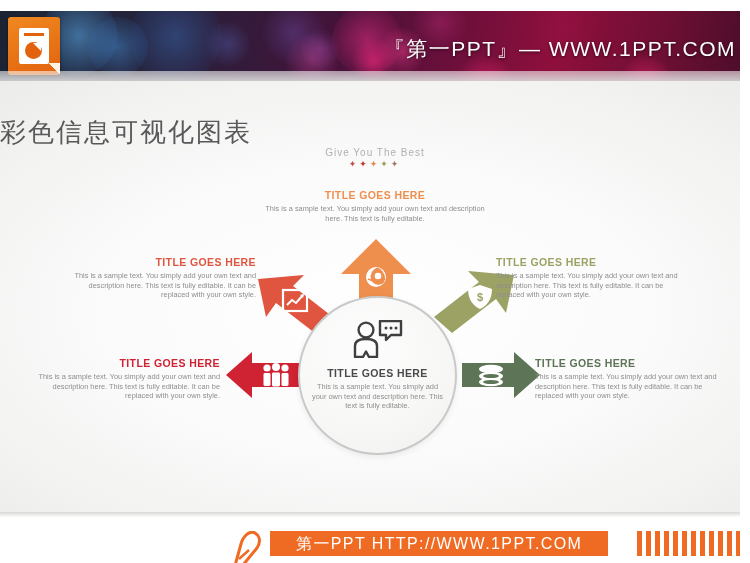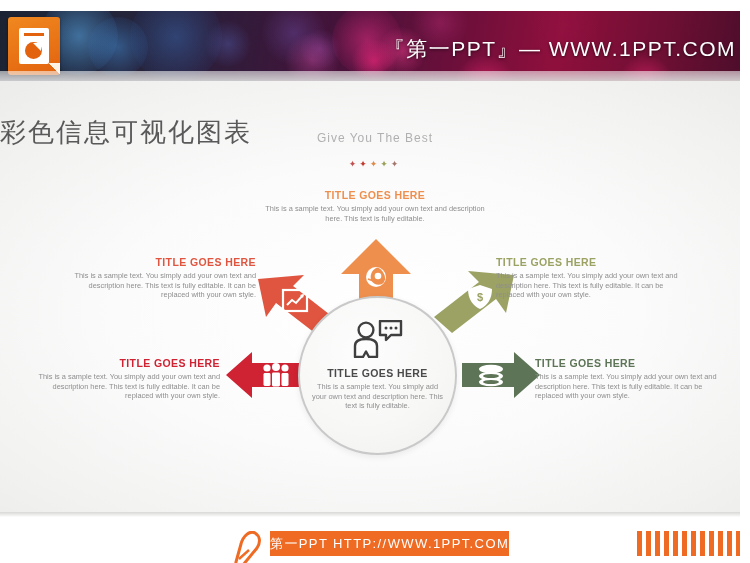--- a/index.html
+++ b/index.html
@@ -52,22 +52,22 @@
     color:#fff;font-size:21px;letter-spacing:1.5px;white-space:nowrap;
     text-shadow:0 1px 3px rgba(0,0,0,.6);
   }
 
   
   #slide-title{
     position:absolute;left:0;top:104px;width:750px;text-align:left;
     font-size:26px;color:#595959;letter-spacing:2px;
   }
   #slide-subtitle{
-    position:absolute;left:0;top:120px;width:750px;text-align:center;
-    font-size:12px;color:#b0b0b0;letter-spacing:1px;
+    position:absolute;left:0;top:136px;width:750px;text-align:center;
+    font-size:10px;color:#b0b0b0;letter-spacing:1px;
   }
   #dotrow{
     position:absolute;left:0;top:149px;width:750px;text-align:center;
     font-size:9px;letter-spacing:3px;line-height:9px;
   }
   #dotrow span{display:inline-block;}
 
   
   #center{
     position:absolute;left:298px;top:285px;width:155px;height:155px;border-radius:50%;
@@ -101,22 +101,22 @@
   #botwrap{
     position:absolute;left:0;bottom:0;width:750px;height:62px;background:#ffffff;
   }
   #botline{
     position:absolute;left:0;top:0;width:750px;height:5px;
     background:linear-gradient(180deg,#d8d8d6,#fdfdfd);
   }
   #pen{position:absolute;left:233px;top:19px;}
   #botlabel{
     position:absolute;left:270px;top:19px;height:25px;
-    background:#ef6b23;color:#fff;font-size:13px;letter-spacing:1.4px;
-    padding:0 0;line-height:25px;white-space:nowrap;
+    background:#ef6b23;color:#fff;font-size:16px;letter-spacing:1.4px;
+    padding:0 26px;line-height:25px;white-space:nowrap;
   }
   #stripes{
     position:absolute;left:637px;top:19px;height:25px;width:113px;
     background:repeating-linear-gradient(90deg,#ef6b23 0px,#ef6b23 5px,#ffffff 5px,#ffffff 9px);
   }
 </style>
 </head>
 <body>
 
 <div id="slide">

